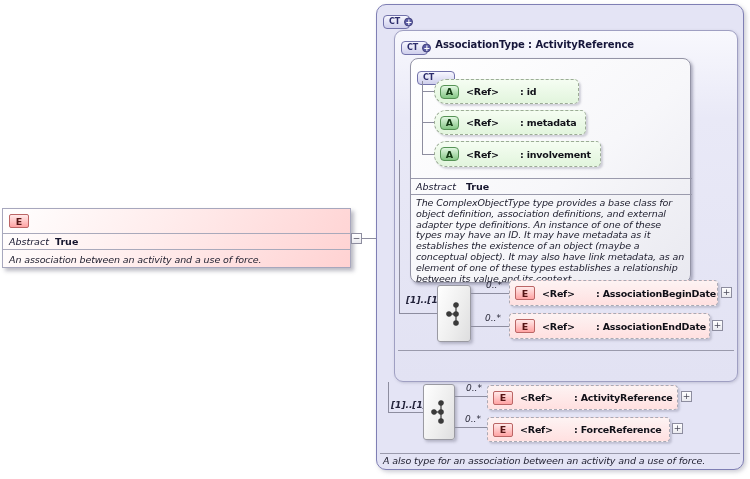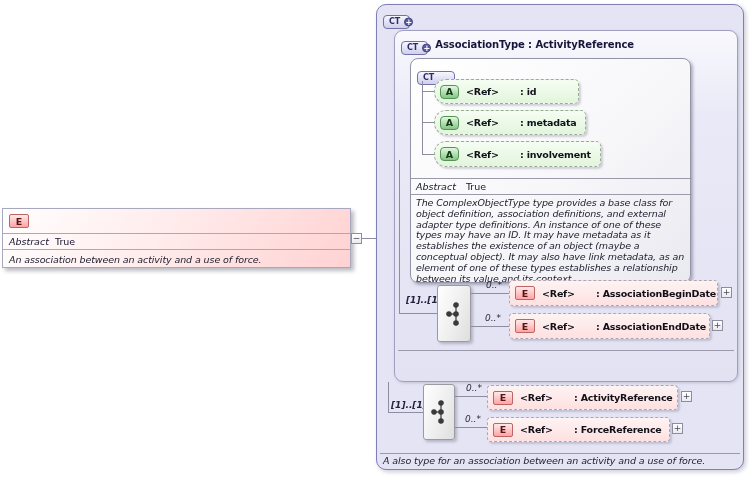--- a/index.html
+++ b/index.html
@@ -34,21 +34,21 @@
              border:1px solid #569356; border-radius:4px; background:linear-gradient(#e2f7e2,#85c785);
              color:#143a14; font-size:9.5px; font-weight:bold; flex:0 0 19px; }
 
   
   .elem-main { position:absolute; background:linear-gradient(125deg,#ffffff 0%, #ffecec 45%, #ffd2d2 100%);
                border:1px solid #a7a7bd; box-shadow:3px 3px 4px rgba(105,105,125,.45); }
   .elem-main .hdr { display:flex; align-items:center; gap:8px; height:24px; padding-left:6px; white-space:nowrap; }
   .elem-main .hdr .t { font-size:9.5px; font-weight:bold; color:#101020; letter-spacing:-0.2px; }
   .prop-row { display:flex; align-items:center; height:16px; padding:0 6px; border-top:1px solid #a9a9bb; gap:8px; }
   .prop-label { font-style:italic; font-size:9.5px; color:#16162e; width:38px; }
-  .prop-value { font-weight:normal; font-size:9.5px; color:#16162e; }
+  .prop-value { font-weight:bold; font-size:9.5px; color:#16162e; }
   .desc-row  { display:flex; align-items:center; height:19px; padding:0 6px; border-top:1px solid #a9a9bb; }
   .desc-text { font-style:italic; font-size:9.5px; color:#1c1c2c; letter-spacing:-0.1px; }
 
   
   .refbox { position:absolute; display:flex; align-items:center; padding-left:5px; gap:7px; white-space:nowrap;
             border:1px dashed #a9a9b4; box-shadow:2px 2px 2px rgba(115,115,140,.3); cursor:default; }
   .refbox .ref-col  { font-size:9.5px; font-weight:bold; color:#101018; flex:0 0 47px; letter-spacing:-0.2px; }
   .refbox .name-col { font-size:9.5px; font-weight:bold; color:#101018; letter-spacing:-0.2px; }
   .refbox.pink  { background:linear-gradient(#fdf3f3,#ffe0e0); border-radius:4px; }
   .refbox.green { background:linear-gradient(#f5fdf2,#e2f5dd); border-color:#9cab96; border-radius:12px 5px 5px 12px; }

